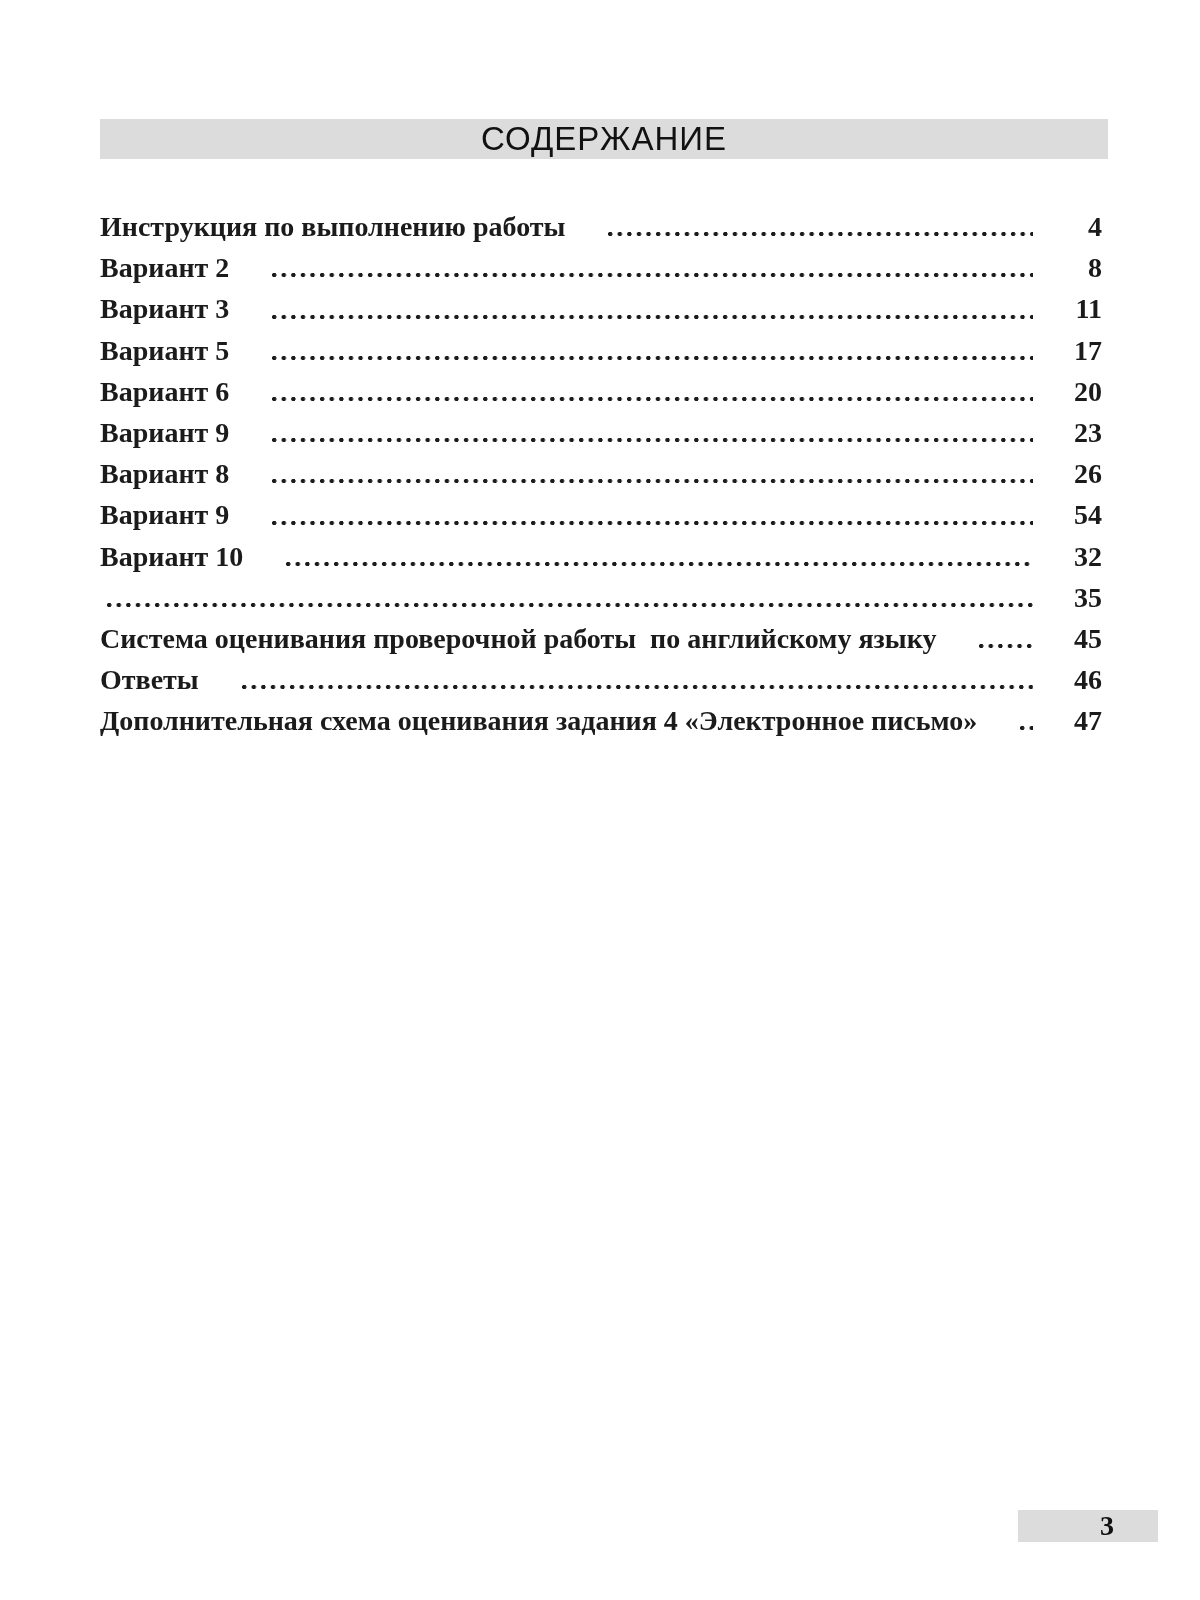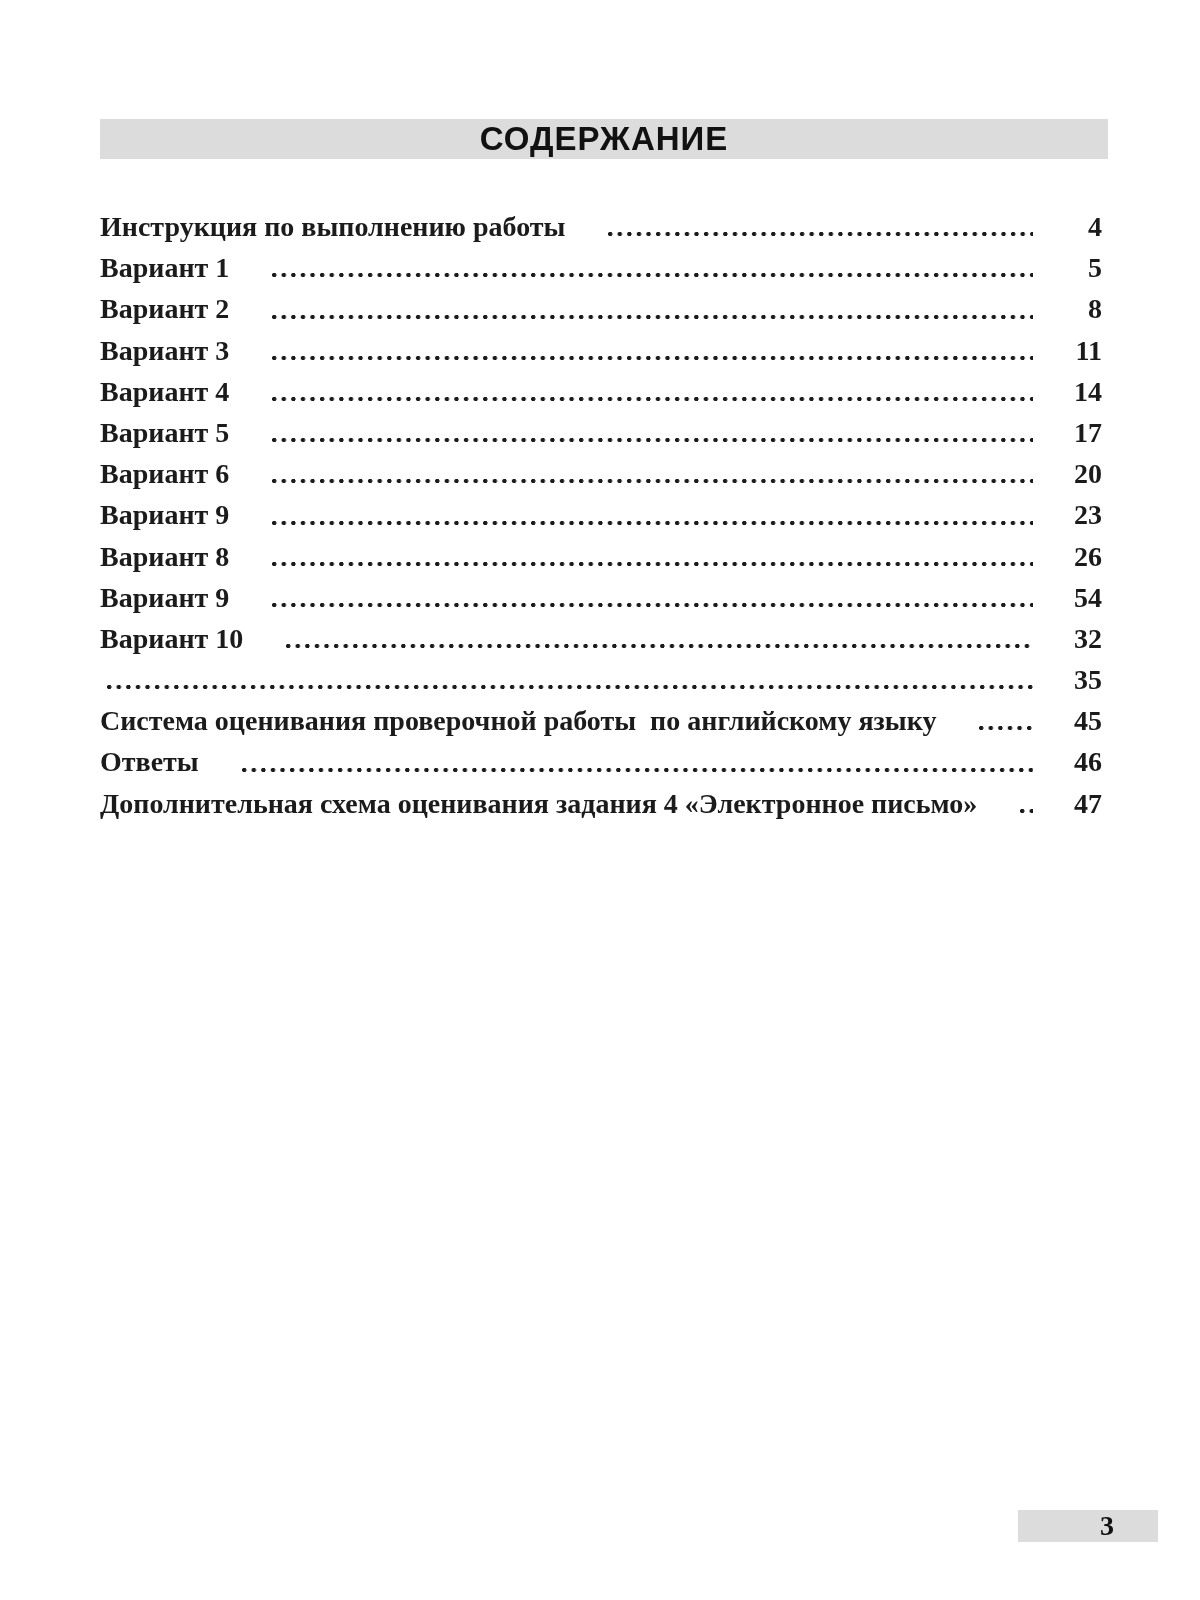--- a/index.html
+++ b/index.html
@@ -25,21 +25,21 @@
     position: absolute;
     left: 100px;
     top: 119px;
     width: 1008px;
     height: 40px;
     background: #dcdcdc;
     text-align: center;
   }
   .title-bar .title-text {
     font-family: "Liberation Sans", "DejaVu Sans", sans-serif;
-    font-weight: bold;
+    font-weight: normal;
     font-size: 33px;
     line-height: 40px;
     letter-spacing: 1px;
     color: #111111;
     text-align: right;
   }
   
   .toc {
     position: absolute;
     left: 100px;
@@ -102,43 +102,33 @@
     <span class="title-text">СОДЕРЖАНИЕ</span>
   </div>
 
   <div class="toc" id="toc">
   <div class="toc-row">
     <span class="toc-label">Инструкция по выполнению работы</span>
     <span class="toc-dots"></span>
     <span class="toc-page">4</span>
   </div>
 
-  <div class="toc-row">
-    <span class="toc-label">Вариант 1</span>
-    <span class="toc-dots"></span>
-    <span class="toc-page">5</span>
-  </div>
 
   <div class="toc-row">
     <span class="toc-label">Вариант 2</span>
     <span class="toc-dots"></span>
     <span class="toc-page">8</span>
   </div>
 
   <div class="toc-row">
     <span class="toc-label">Вариант 3</span>
     <span class="toc-dots"></span>
     <span class="toc-page">11</span>
   </div>
 
-  <div class="toc-row">
-    <span class="toc-label">Вариант 4</span>
-    <span class="toc-dots"></span>
-    <span class="toc-page">14</span>
-  </div>
 
   <div class="toc-row">
     <span class="toc-label">Вариант 5</span>
     <span class="toc-dots"></span>
     <span class="toc-page">17</span>
   </div>
 
   <div class="toc-row">
     <span class="toc-label">Вариант 6</span>
     <span class="toc-dots"></span>

